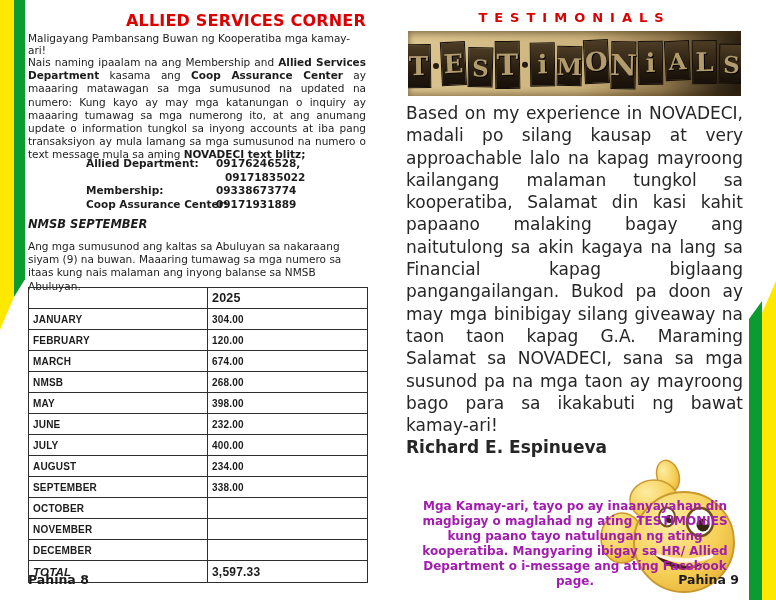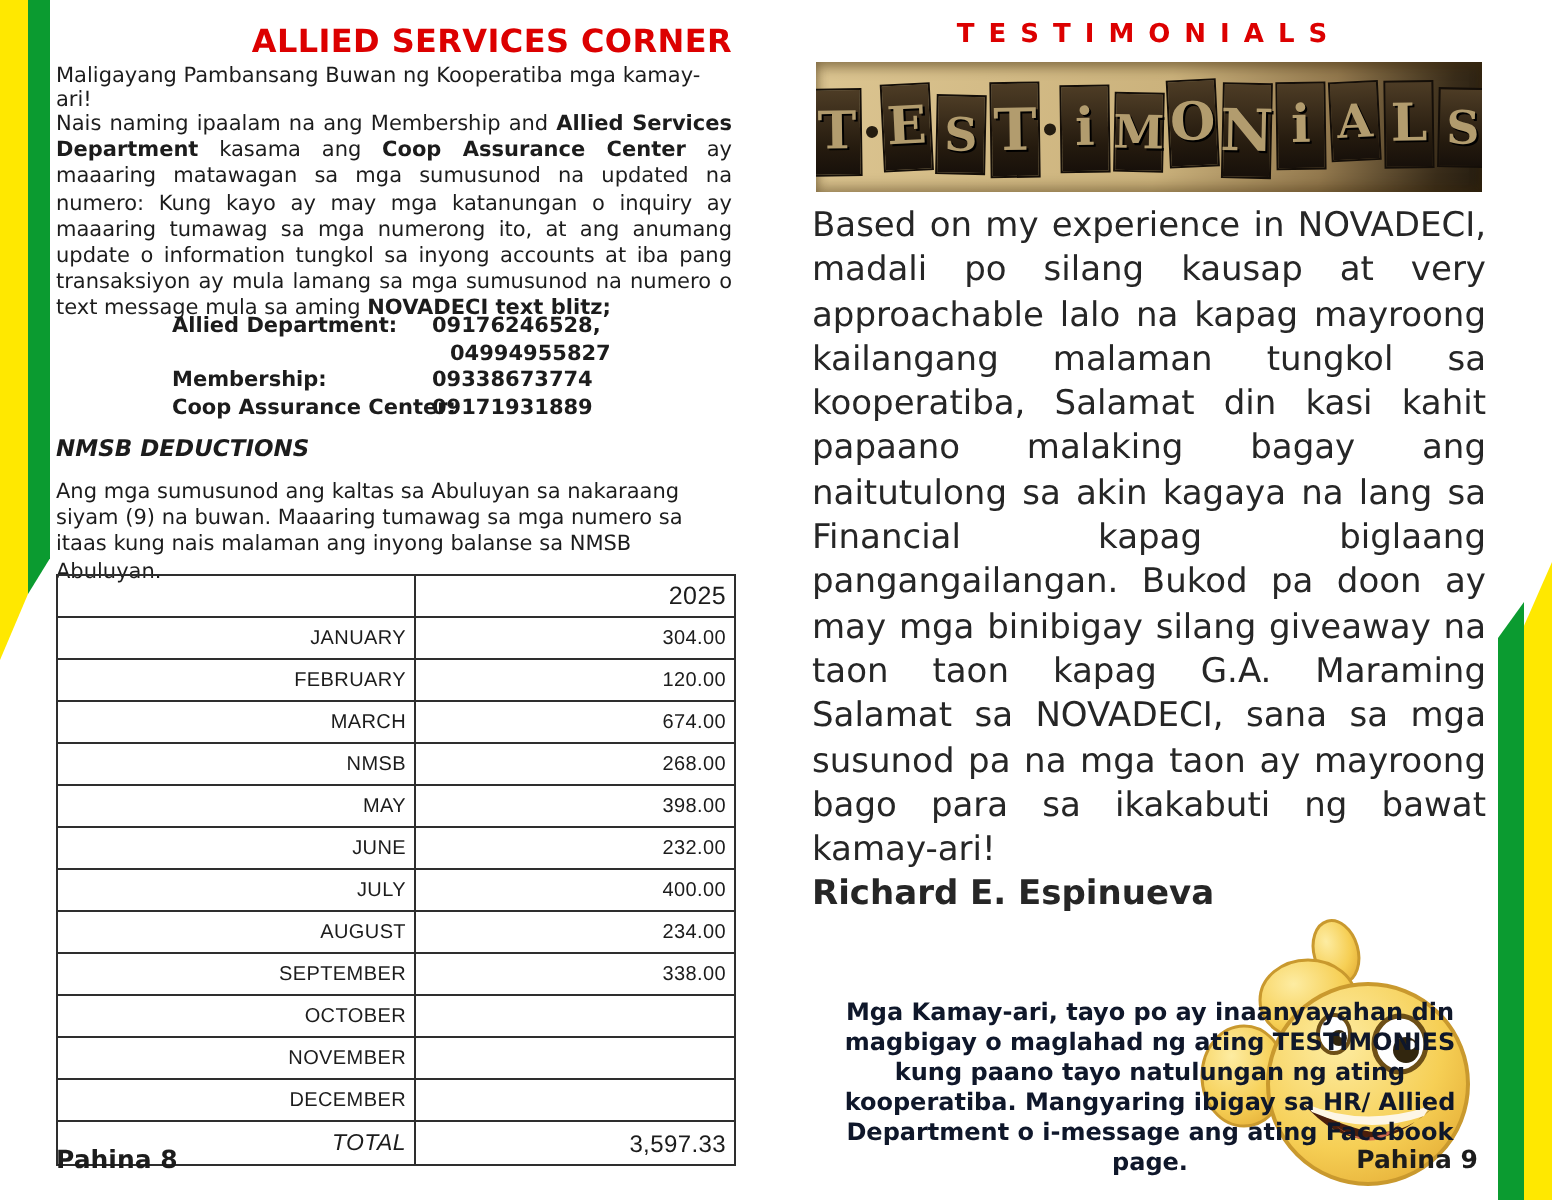--- a/index.html
+++ b/index.html
@@ -32,21 +32,21 @@
   .phone-list{position:absolute;top:157px;left:58px;font-size:10.5px;font-weight:bold;}
   .phone-row{display:flex;line-height:13.5px;}
   .phone-label{width:130px;white-space:nowrap;}
   .num-line{white-space:nowrap;}
   .num-line + .num-line{padding-left:9px;}
   .pl-nmsb{position:absolute;top:217px;left:0;font-size:11.5px;font-weight:bold;font-style:italic;}
   .pl-dedtext{position:absolute;top:240px;left:0;right:0;font-size:10.5px;line-height:13.2px;}
   table.ded{position:absolute;top:287px;left:0;width:340px;border-collapse:collapse;
     border:1.5px solid var(--border);font-family:"Liberation Sans",sans-serif;}
   table.ded td{border:1px solid var(--border);height:20px;padding:0 4px;
-    text-align:right;font-weight:normal;font-size:10px;letter-spacing:.2px;}
+    text-align:left;font-weight:bold;font-size:10px;letter-spacing:.2px;}
   table.ded td.mcol{width:170px;}
   table.ded td.year{font-size:12.5px;}
   table.ded tr.total td{height:21px;}
   table.ded td.total-label{font-style:italic;font-size:11.5px;}
   table.ded td.total-value{font-size:12px;border-left:1px dotted #8a8a8a;}
   .page-num{position:absolute;top:572px;font-size:12.5px;font-weight:bold;z-index:5;}
   .pn-left{left:0;}
   .pn-right{right:4px;}
 
   
@@ -66,59 +66,59 @@
   .press-block:nth-of-type(2n){transform:rotate(2deg) translateY(2px);height:38px;font-size:23px;}
   .press-block:nth-of-type(3n){transform:rotate(-2deg) translateY(-2px);}
   .press-block:nth-of-type(5n){height:46px;font-size:29px;}
   .press-dot{width:6px;height:6px;border-radius:50%;background:#241c10;margin:0 1px;}
   .pr-body{position:absolute;top:102px;left:0;width:337px;font-size:17px;
     line-height:22.3px;color:#262626;}
   .pr-opening{text-align:left;}
   .pr-text{text-align:justify;}
   .pr-author{font-weight:bold;}
   .pr-note{position:absolute;top:499px;left:4px;width:330px;text-align:center;
-    font-weight:bold;font-size:12px;line-height:15px;color:#0f172a;z-index:3;}
+    font-weight:bold;font-size:12px;line-height:15px;color:#a21caf;z-index:3;}
   .smiley{position:absolute;left:190px;top:458px;z-index:1;}
 </style>
 </head>
 <body>
 
 <div class="ribbon rb-yl"></div>
 <div class="ribbon rb-gl"></div>
 <div class="ribbon rb-yr"></div>
 <div class="ribbon rb-gr"></div>
 
 <div class="page-left">
   <div class="pl-title">ALLIED SERVICES CORNER</div>
   <div class="pl-greeting">Maligayang Pambansang Buwan ng Kooperatiba mga kamay-ari!</div>
   <div class="pl-intro"><span>Nais naming ipaalam na ang Membership and </span><b>Allied Services Department</b><span> kasama ang </span><b>Coop Assurance Center</b><span> ay maaaring matawagan sa mga sumusunod na updated na numero: Kung kayo ay may mga katanungan o inquiry ay maaaring tumawag sa mga numerong ito, at ang anumang update o information tungkol sa inyong accounts at iba pang transaksiyon ay mula lamang sa mga sumusunod na numero o text message mula sa aming </span><b>NOVADECI text blitz;</b></div>
 
   <div class="phone-list">
       <div class="phone-row">
         <div class="phone-label">Allied Department:</div>
         <div>
           <div class="num-line">09176246528,</div>
-          <div class="num-line">04994955827</div>
+          <div class="num-line">09171835022</div>
         </div>
       </div>
       <div class="phone-row">
         <div class="phone-label">Membership:</div>
         <div>
           <div class="num-line">09338673774</div>
         </div>
       </div>
       <div class="phone-row">
         <div class="phone-label">Coop Assurance Center:</div>
         <div>
           <div class="num-line">09171931889</div>
         </div>
       </div>
     </div>
 
-  <div class="pl-nmsb">NMSB DEDUCTIONS</div>
+  <div class="pl-nmsb">NMSB SEPTEMBER</div>
   <div class="pl-dedtext">Ang mga sumusunod ang kaltas sa Abuluyan sa nakaraang siyam (9) na buwan. Maaaring tumawag sa mga numero sa itaas kung nais malaman ang inyong balanse sa NMSB Abuluyan.</div>
 
   <table class="ded">
     <tbody>
       <tr>
         <td class="mcol"></td>
         <td class="year">2025</td>
       </tr>
 
       <tr>

